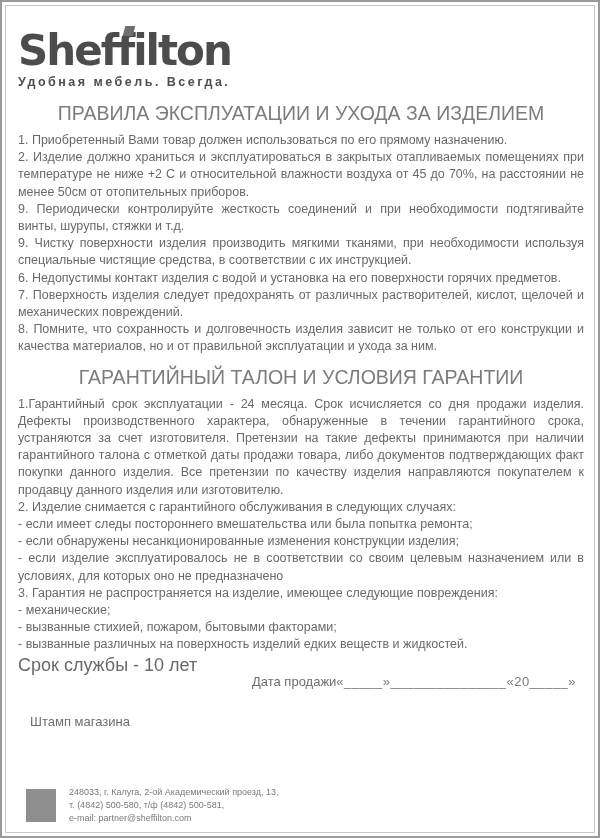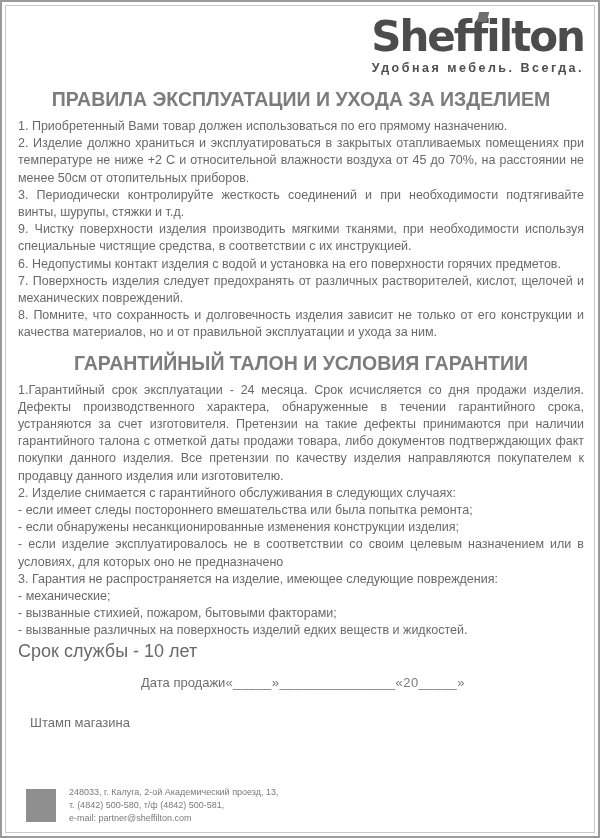--- a/index.html
+++ b/index.html
@@ -14,21 +14,21 @@
   }
   .inner {
     position: relative;
     box-sizing: border-box;
     margin: 3px;
     height: calc(100% - 6px);
     border: 1px solid #c9c9c9;
     padding: 8px 10px 0 12px;
     overflow: hidden;
   }
-  header { text-align: right; margin-top: 2px; }
+  header { text-align: left; margin-top: 16px; }
   .logo {
     position: relative;
     display: inline-block;
     line-height: 1;
   }
   .logo-text {
     font-family: "DejaVu Sans", sans-serif;
     font-weight: 700;
     font-size: 42px;
     letter-spacing: -2px;
@@ -45,42 +45,41 @@
     margin-top: 3px;
     font-size: 12.5px;
     font-weight: 700;
     letter-spacing: 2.5px;
     color: #4e4e4e;
   }
   h1 {
     margin: 13px 0 7px 0;
     text-align: center;
     font-size: 19.5px;
-    font-weight: 700;
+    font-weight: 400;
     color: #7c7c7c;
   }
   h1.second { margin-top: 10px; }
   .body-text p {
     margin: 0;
     font-size: 12.5px;
     line-height: 17.2px;
     color: #696969;
     text-align: justify;
   }
   .service-life {
     margin: 3px 0 0 0;
     font-size: 18px;
     line-height: 17.2px;
     color: #696969;
   }
   .sale-date-row {
     display: flex;
-    justify-content: center;
+    justify-content: flex-end;
     align-items: baseline;
-    margin-top: 15px;
     padding-left: 12px;
     padding-right: 8px;
     font-size: 13px;
     color: #6e6e6e;
   }
   .sale-date-blanks { letter-spacing: 0.5px; color: #7a7a7a; }
   .stamp {
     margin: 25px 0 0 0;
     padding-left: 12px;
     font-size: 13px;
@@ -130,21 +129,21 @@
         <span class="logo-text">Sheffilton</span>
       </div>
       <div class="tagline">Удобная мебель. Всегда.</div>
     </header>
 
     <h1>ПРАВИЛА ЭКСПЛУАТАЦИИ И УХОДА ЗА ИЗДЕЛИЕМ</h1>
 
     <div class="body-text">
       <p>1. Приобретенный Вами товар должен использоваться по его прямому назначению.</p>
       <p>2. Изделие должно храниться и эксплуатироваться в закрытых отапливаемых помещениях при температуре не ниже +2 С и относительной влажности воздуха от 45 до 70%, на расстоянии не менее 50см от отопительных приборов.</p>
-      <p>3. Периодически контролируйте жесткость соединений и при необходимости подтягивайте винты, шурупы, стяжки и т.д.</p>
+      <p>9. Периодически контролируйте жесткость соединений и при необходимости подтягивайте винты, шурупы, стяжки и т.д.</p>
       <p>9. Чистку поверхности изделия производить мягкими тканями, при необходимости используя специальные чистящие средства, в соответствии с их инструкцией.</p>
       <p>6. Недопустимы контакт изделия с водой и установка на его поверхности горячих предметов.</p>
       <p>7. Поверхность изделия следует предохранять от различных растворителей, кислот, щелочей и механических повреждений.</p>
       <p>8. Помните, что сохранность и долговечность изделия зависит не только от его конструкции и качества материалов, но и от правильной эксплуатации и ухода за ним.</p>
     </div>
 
     <h1 class="second">ГАРАНТИЙНЫЙ ТАЛОН И УСЛОВИЯ ГАРАНТИИ</h1>
 
     <div class="body-text">
       <p>1.Гарантийный срок эксплуатации - 24 месяца. Срок исчисляется со дня продажи изделия. Дефекты производственного характера, обнаруженные в течении гарантийного срока, устраняются за счет изготовителя. Претензии на такие дефекты принимаются при наличии гарантийного талона с отметкой даты продажи товара, либо документов подтверждающих факт покупки данного изделия. Все претензии по качеству изделия направляются покупателем к продавцу данного изделия или изготовителю.</p>

